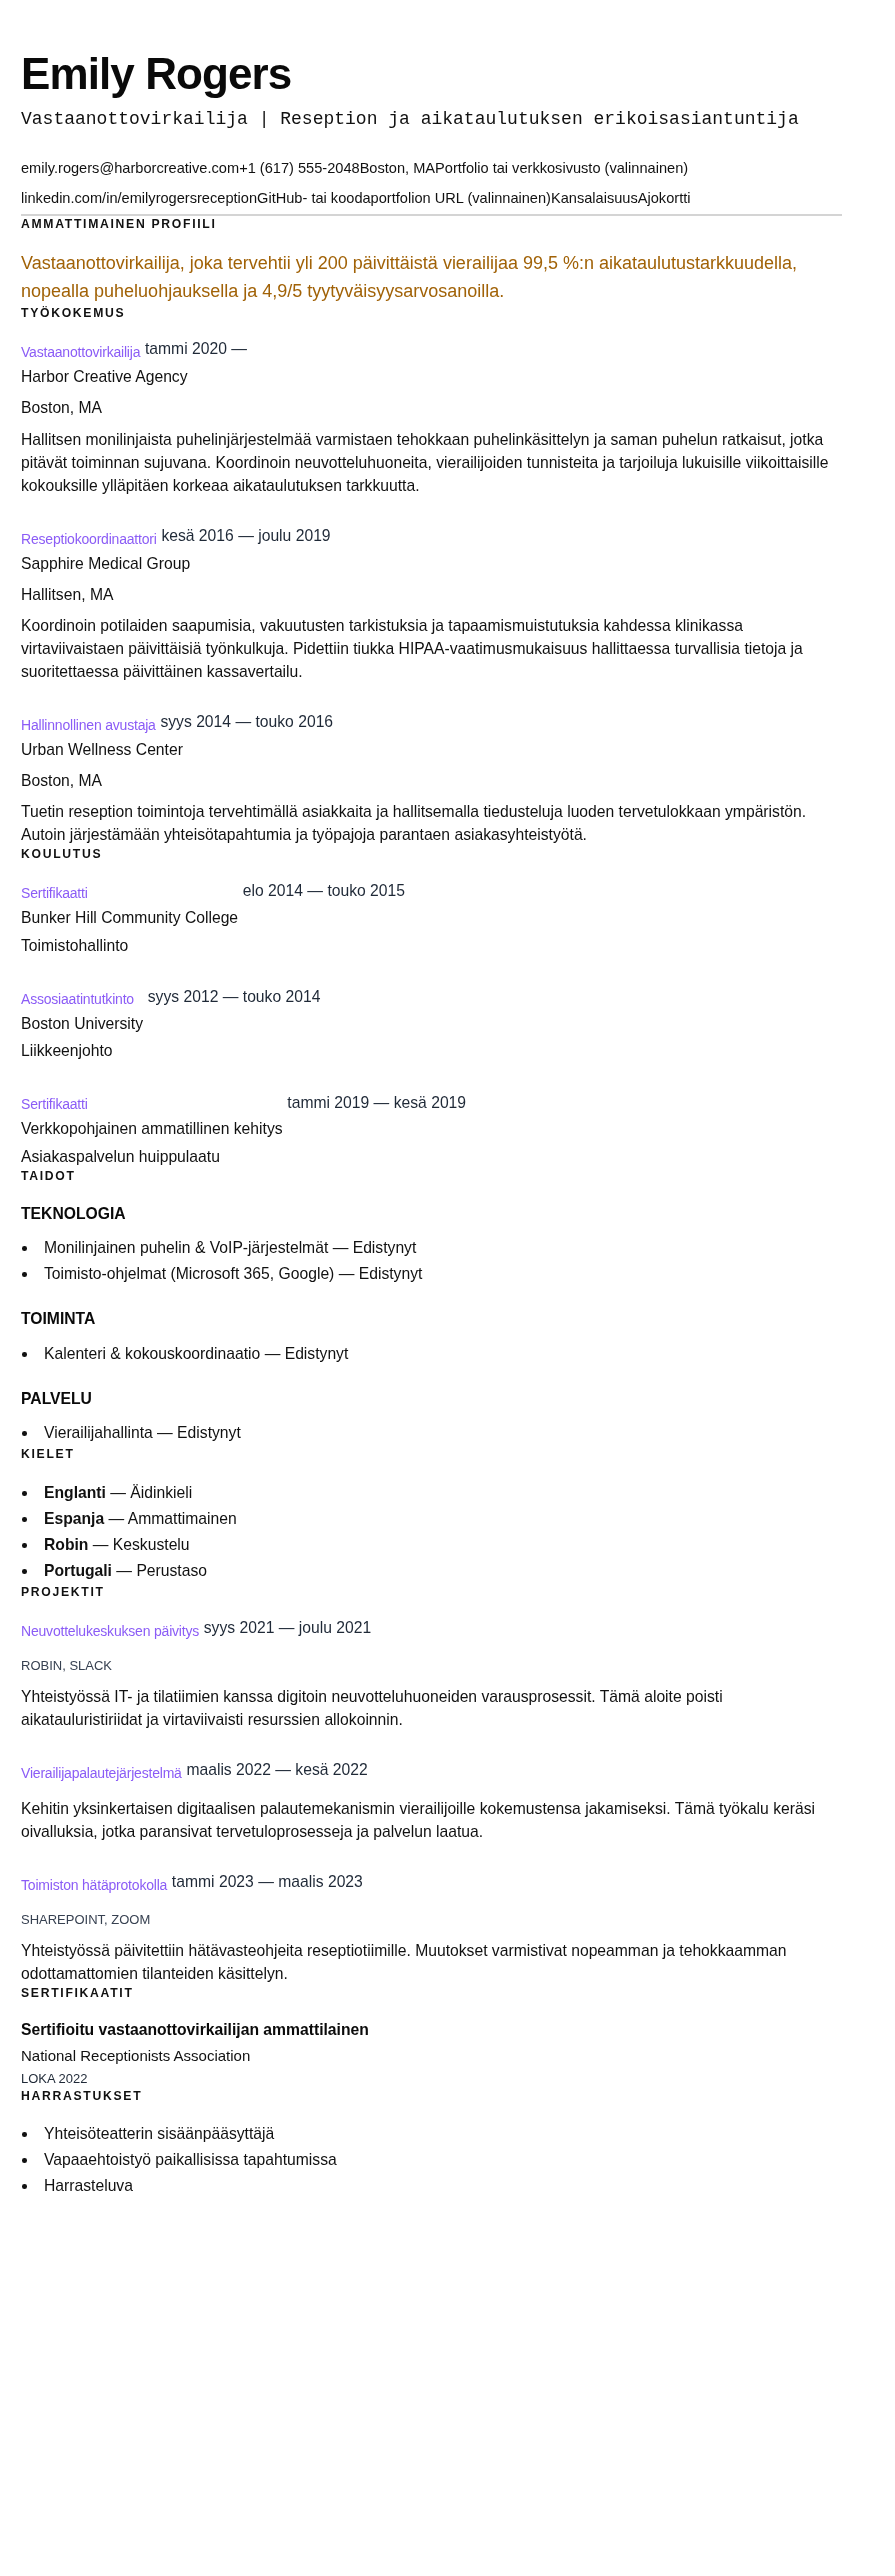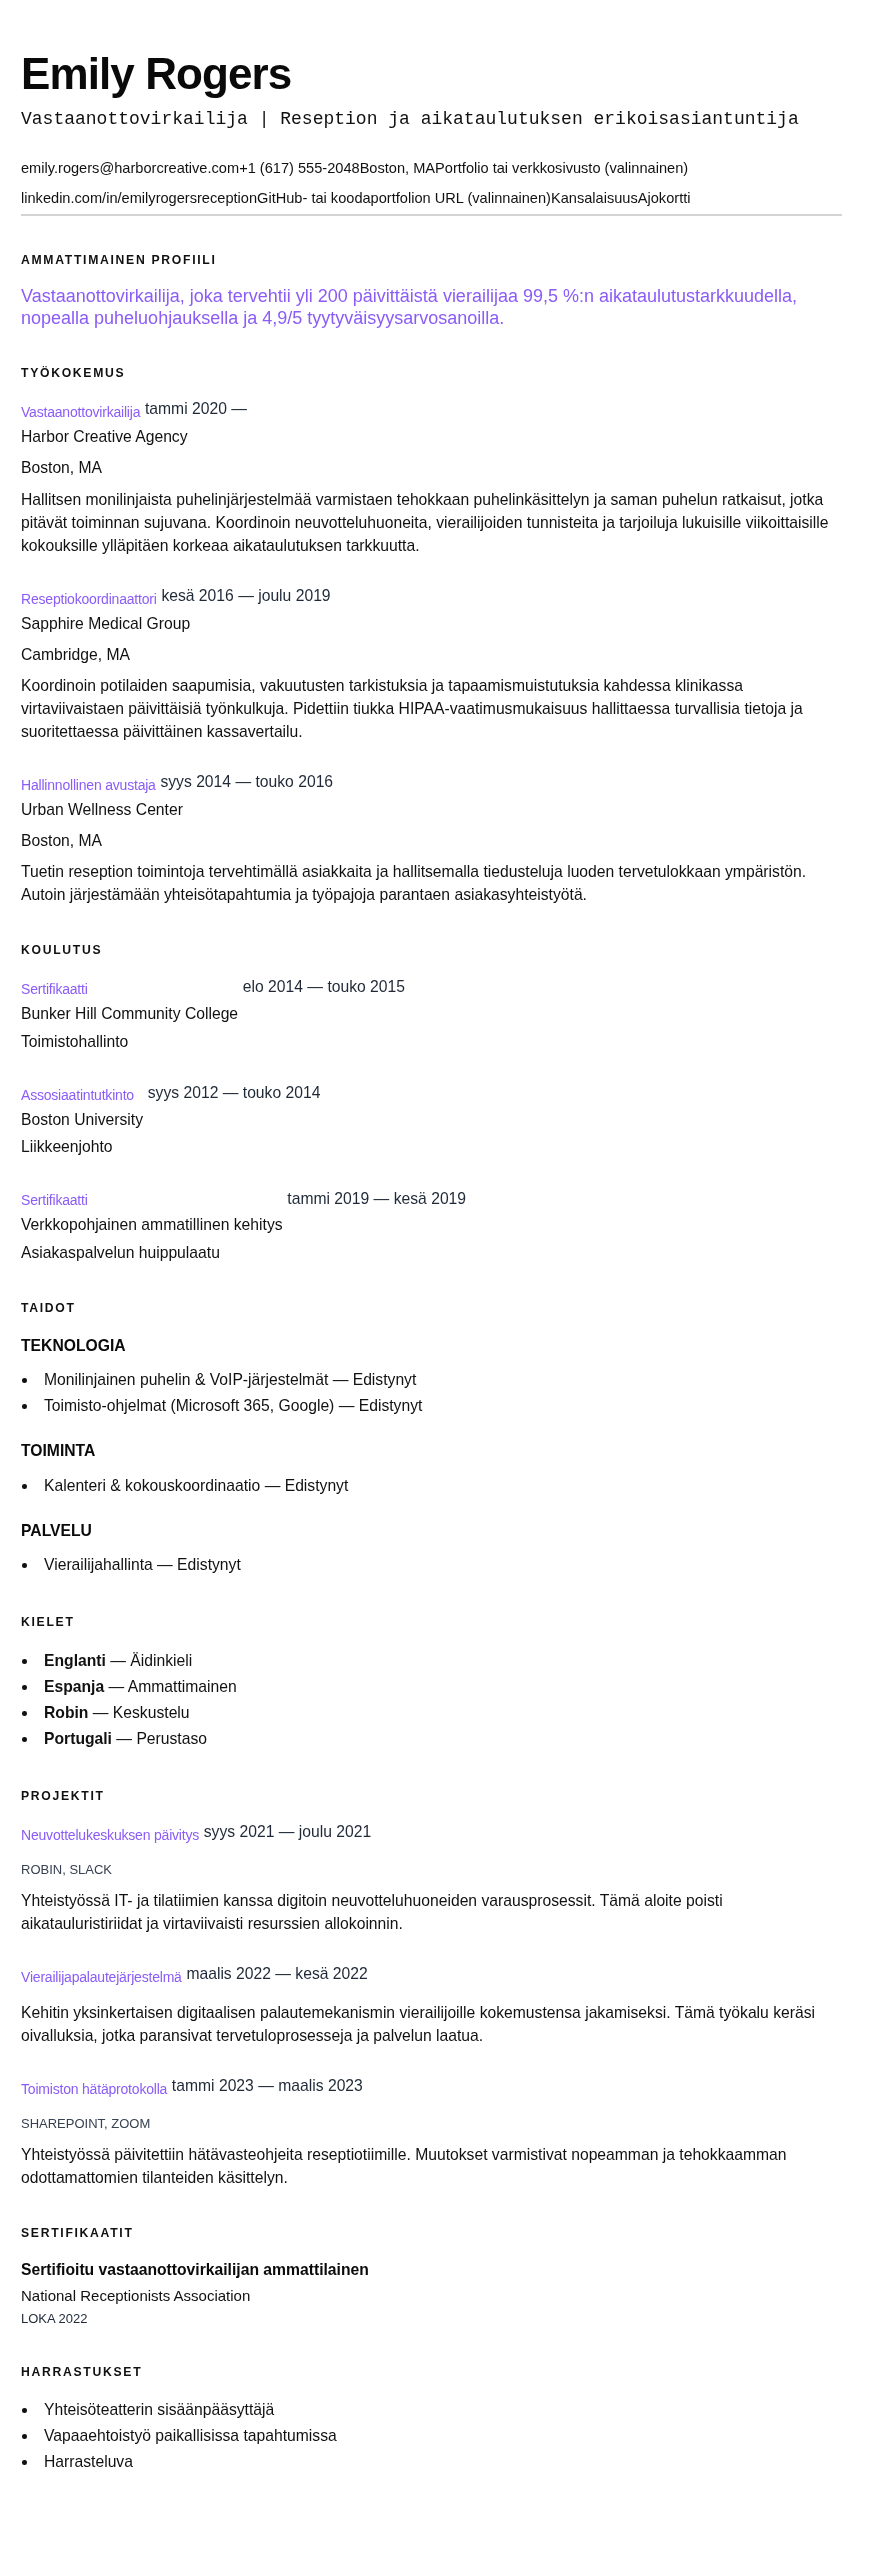--- a/index.html
+++ b/index.html
@@ -9,24 +9,24 @@
     font-family: "Liberation Sans", "DejaVu Sans", sans-serif;
     color: #111111;
   }
   .page { padding: 48px 37px 35px 21px; width: 821px; }
   .name { font-size: 44px; font-weight: 700; letter-spacing: -0.9px; line-height: 51px; margin: 0; color: #0a0a0a; }
   .headline { font-size: 18px; line-height: 24.5px; margin-top: 8.2px; color: #111; font-family: Liberation Mono, monospace; }
   .contact { margin-top: 21px; font-size: 14.6px; line-height: 30px; color: #111; }
   .contact-row { display: flex; flex-wrap: nowrap; white-space: nowrap; }
   .divider { height: 1.7px; background: #d4d4d4; margin-top: 1.2px; }
 
-  .section { margin-top: 36px; }
+  .section { }
   .section-title { font-size: 12.2px; font-weight: 700; letter-spacing: 1.7px; text-transform: uppercase; color: #111; margin: 0 0 17.5px 0; line-height: 16.3px; }
 
-  .profile-text { font-size: 18px; line-height: 22px; color: #8b5cf6; margin: 0; }
+  .profile-text { font-size: 18px; line-height: 28px; color: #a16207; margin: 0; }
 
   .entry { margin-bottom: 29px; }
   .entry:last-child { margin-bottom: 0; }
   .entry-head { display: flex; align-items: flex-start; }
   .entry-title { font-size: 14px; font-weight: 400; letter-spacing: -0.2px; line-height: 26px; color: #8b5cf6; }
   .entry-date { font-size: 15.7px; line-height: 20px; color: #1f2937; margin-left: 4.7px; }
   .entry-sub { font-size: 15.7px; line-height: 23px; color: #111; }
   .entry-loc { font-size: 15.7px; line-height: 23px; color: #111; margin-top: 8.2px; }
   .entry-desc { font-size: 15.7px; line-height: 23px; color: #111; margin-top: 8.2px; }
 
@@ -91,21 +91,21 @@
       <div class="entry-loc">Boston, MA</div>
       <div class="entry-desc">Hallitsen monilinjaista puhelinjärjestelmää varmistaen tehokkaan puhelinkäsittelyn ja saman puhelun ratkaisut, jotka pitävät toiminnan sujuvana. Koordinoin neuvotteluhuoneita, vierailijoiden tunnisteita ja tarjoiluja lukuisille viikoittaisille kokouksille ylläpitäen korkeaa aikataulutuksen tarkkuutta.</div>
     </div>
 
     <div class="entry">
       <div class="entry-head">
         <span class="entry-title">Reseptiokoordinaattori</span>
         <span class="entry-date">kesä 2016 — joulu 2019</span>
       </div>
       <div class="entry-sub">Sapphire Medical Group</div>
-      <div class="entry-loc">Cambridge, MA</div>
+      <div class="entry-loc">Hallitsen, MA</div>
       <div class="entry-desc">Koordinoin potilaiden saapumisia, vakuutusten tarkistuksia ja tapaamismuistutuksia kahdessa klinikassa virtaviivaistaen päivittäisiä työnkulkuja. Pidettiin tiukka HIPAA-vaatimusmukaisuus hallittaessa turvallisia tietoja ja suoritettaessa päivittäinen kassavertailu.</div>
     </div>
 
     <div class="entry">
       <div class="entry-head">
         <span class="entry-title">Hallinnollinen avustaja</span>
         <span class="entry-date">syys 2014 — touko 2016</span>
       </div>
       <div class="entry-sub">Urban Wellness Center</div>
       <div class="entry-loc">Boston, MA</div>

